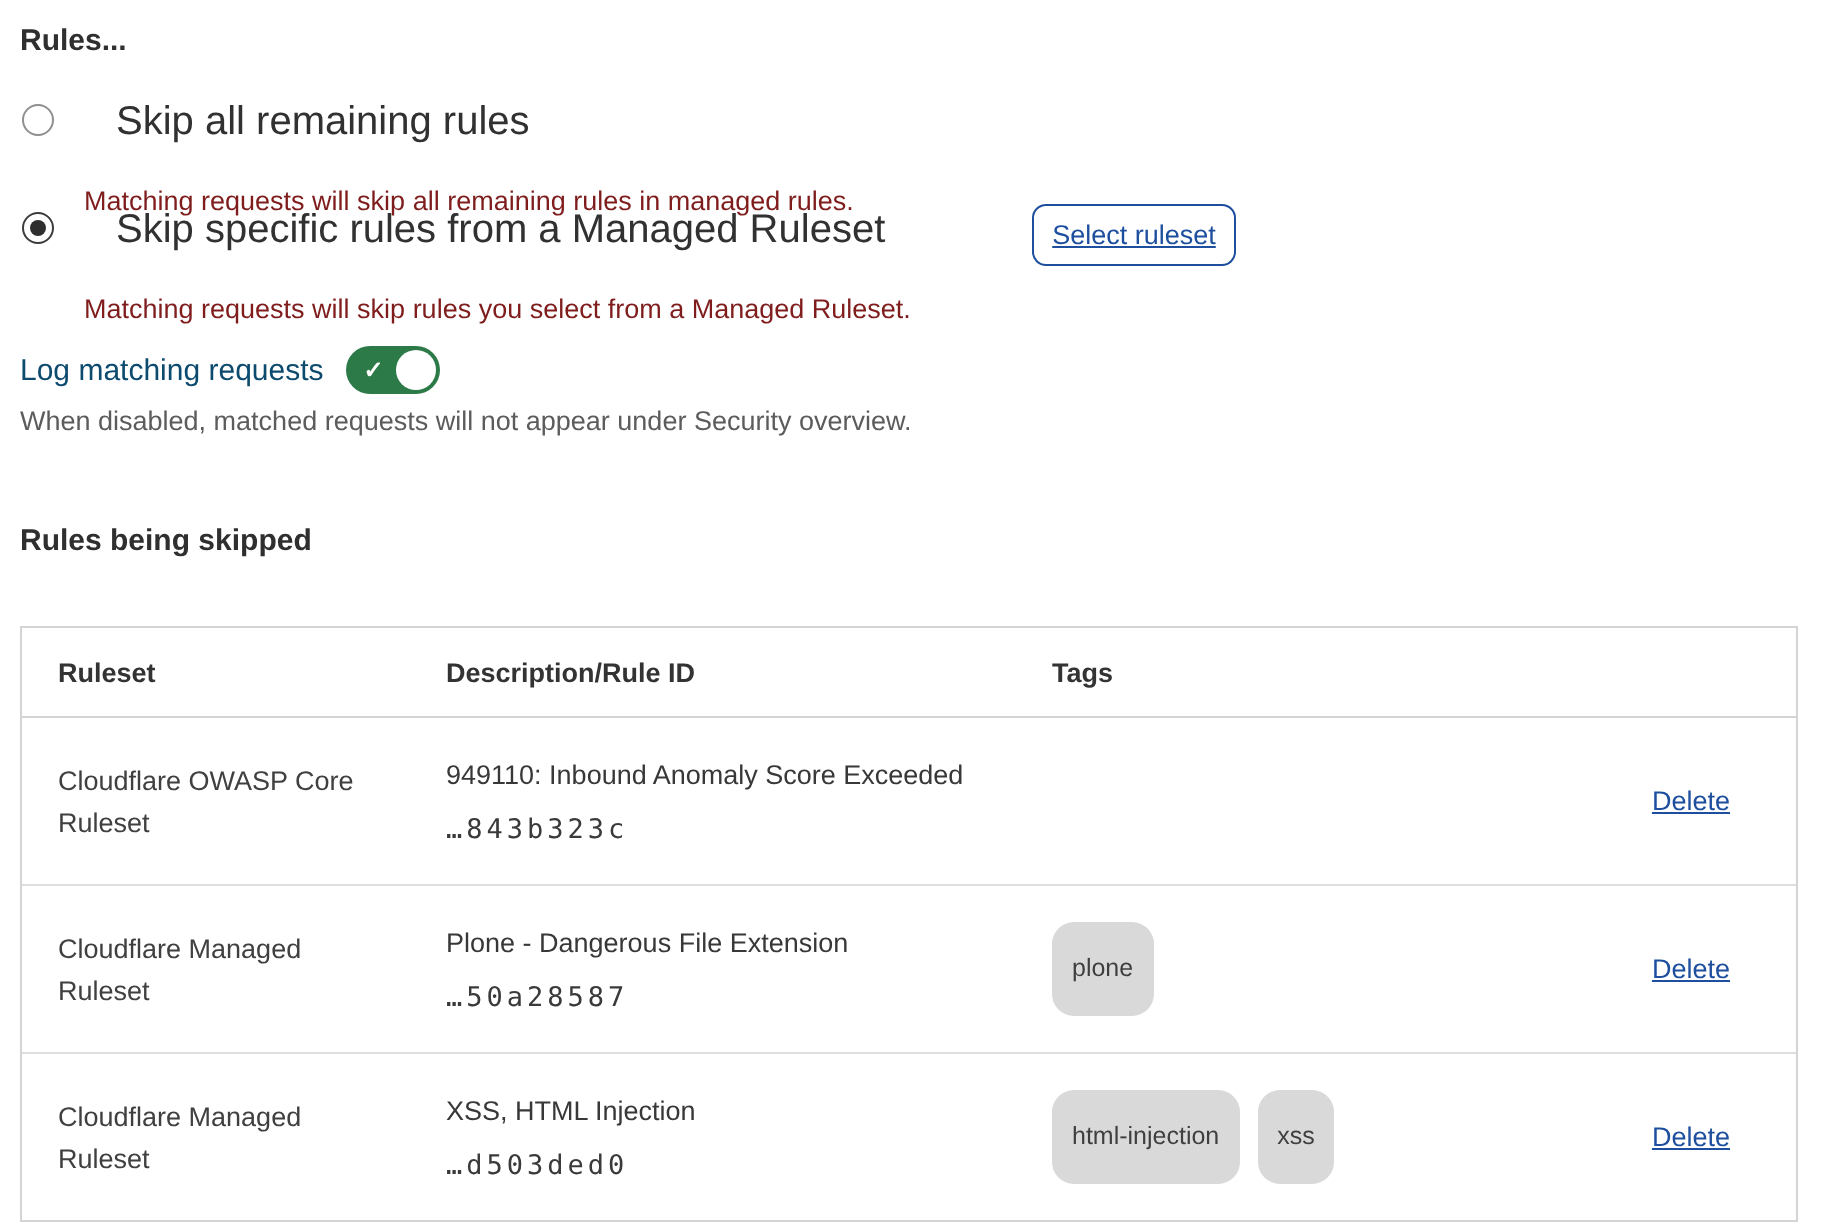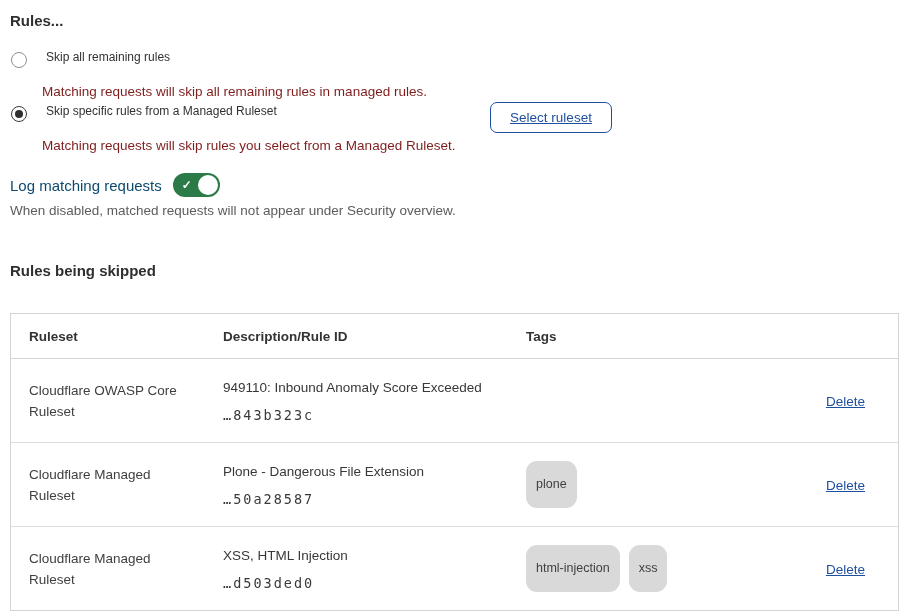--- a/index.html
+++ b/index.html
@@ -28,33 +28,33 @@
     width:16px; height:16px; border-radius:50%;
     border:1.5px solid #8f8f8f; background:#fff;
     cursor:pointer;
   }
   .radio-circle.selected { border-color:#3c3c3c; }
   .radio-circle.selected::after {
     content:""; position:absolute; left:3px; top:3px;
     width:8px; height:8px; border-radius:50%; background:#2f2f2f;
   }
   .radio-label {
-    margin-left:36px;
-    font-size:12px; color:#313131; cursor:pointer;
+    margin-left:48px;
+    font-size:20px; color:#313131; cursor:pointer;
     white-space:nowrap;
   }
   .radio-desc {
     margin-left:32px; margin-top:20px;
     font-size:13.5px; color:#7f1d1d;
     white-space:nowrap;
   }
 
   .select-ruleset-btn {
-    position:absolute; left:490px; top:102px;
-    width:122px; height:31px;
+    position:absolute; left:516px; top:102px;
+    width:102px; height:31px;
     border:1.5px solid #1d4f9e; border-radius:7px;
     background:#ffffff;
     font-family:"Liberation Sans", sans-serif;
     font-size:13.5px; color:#1d4f9e;
     text-decoration:underline;
     cursor:pointer;
     display:flex; align-items:center; justify-content:center;
   }
 
   

